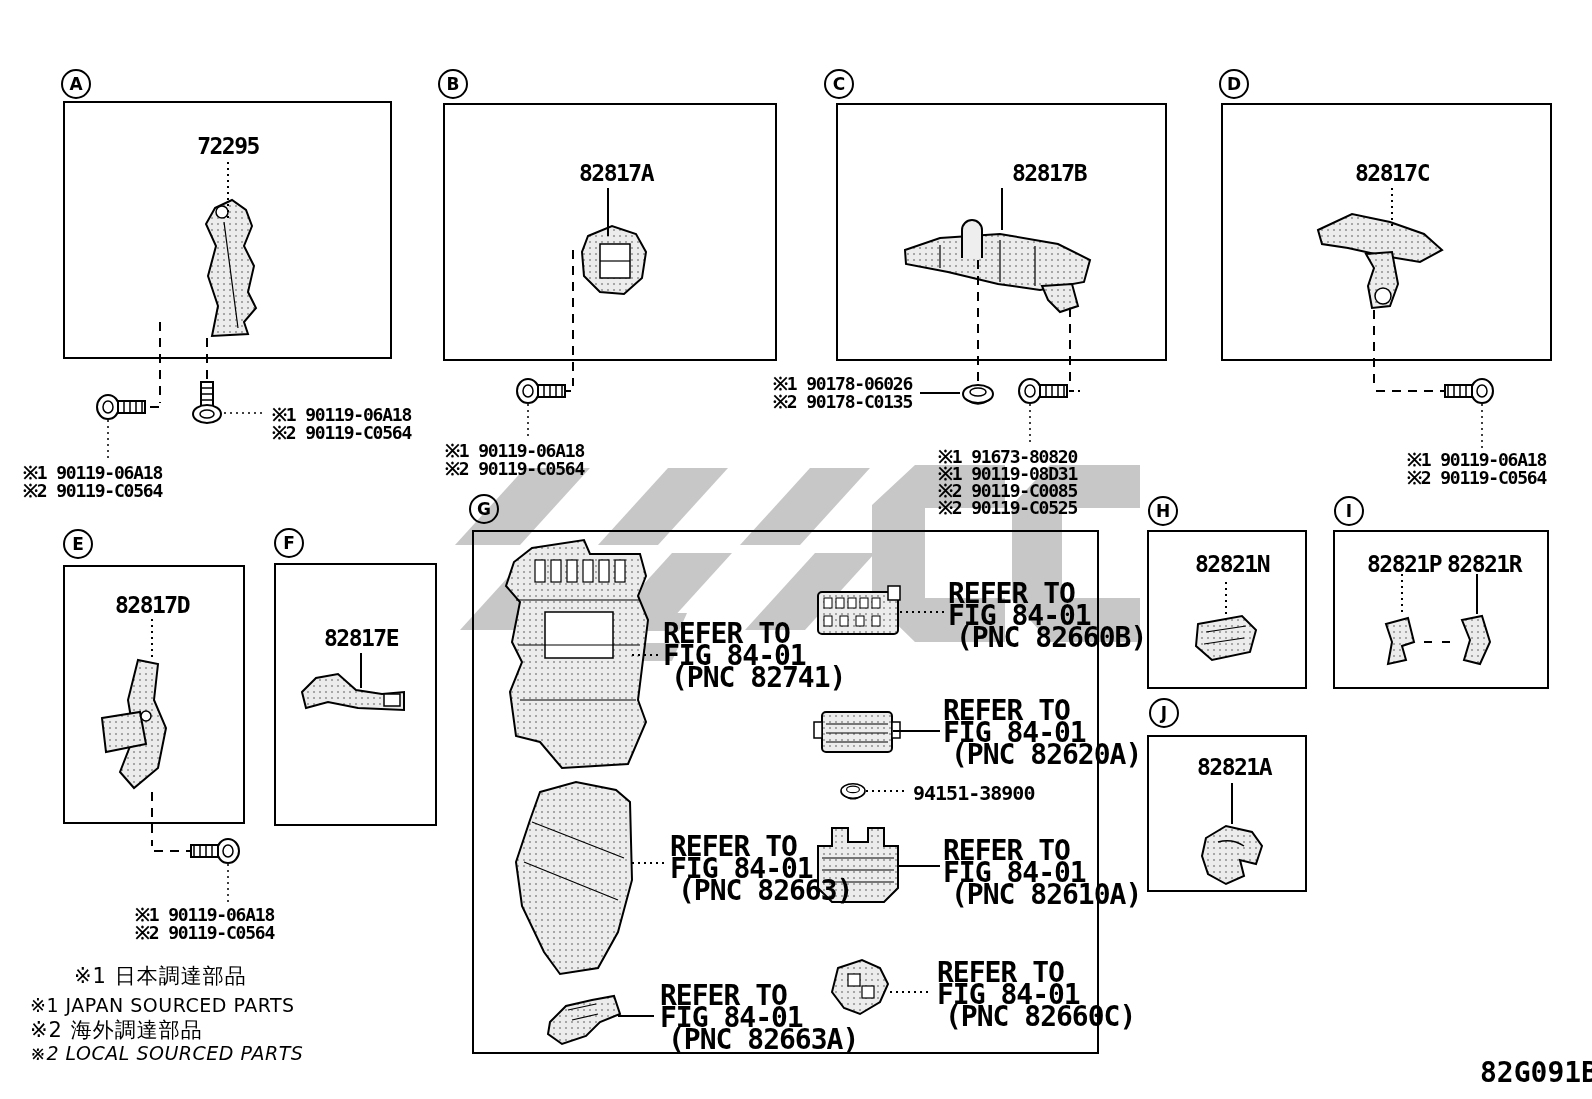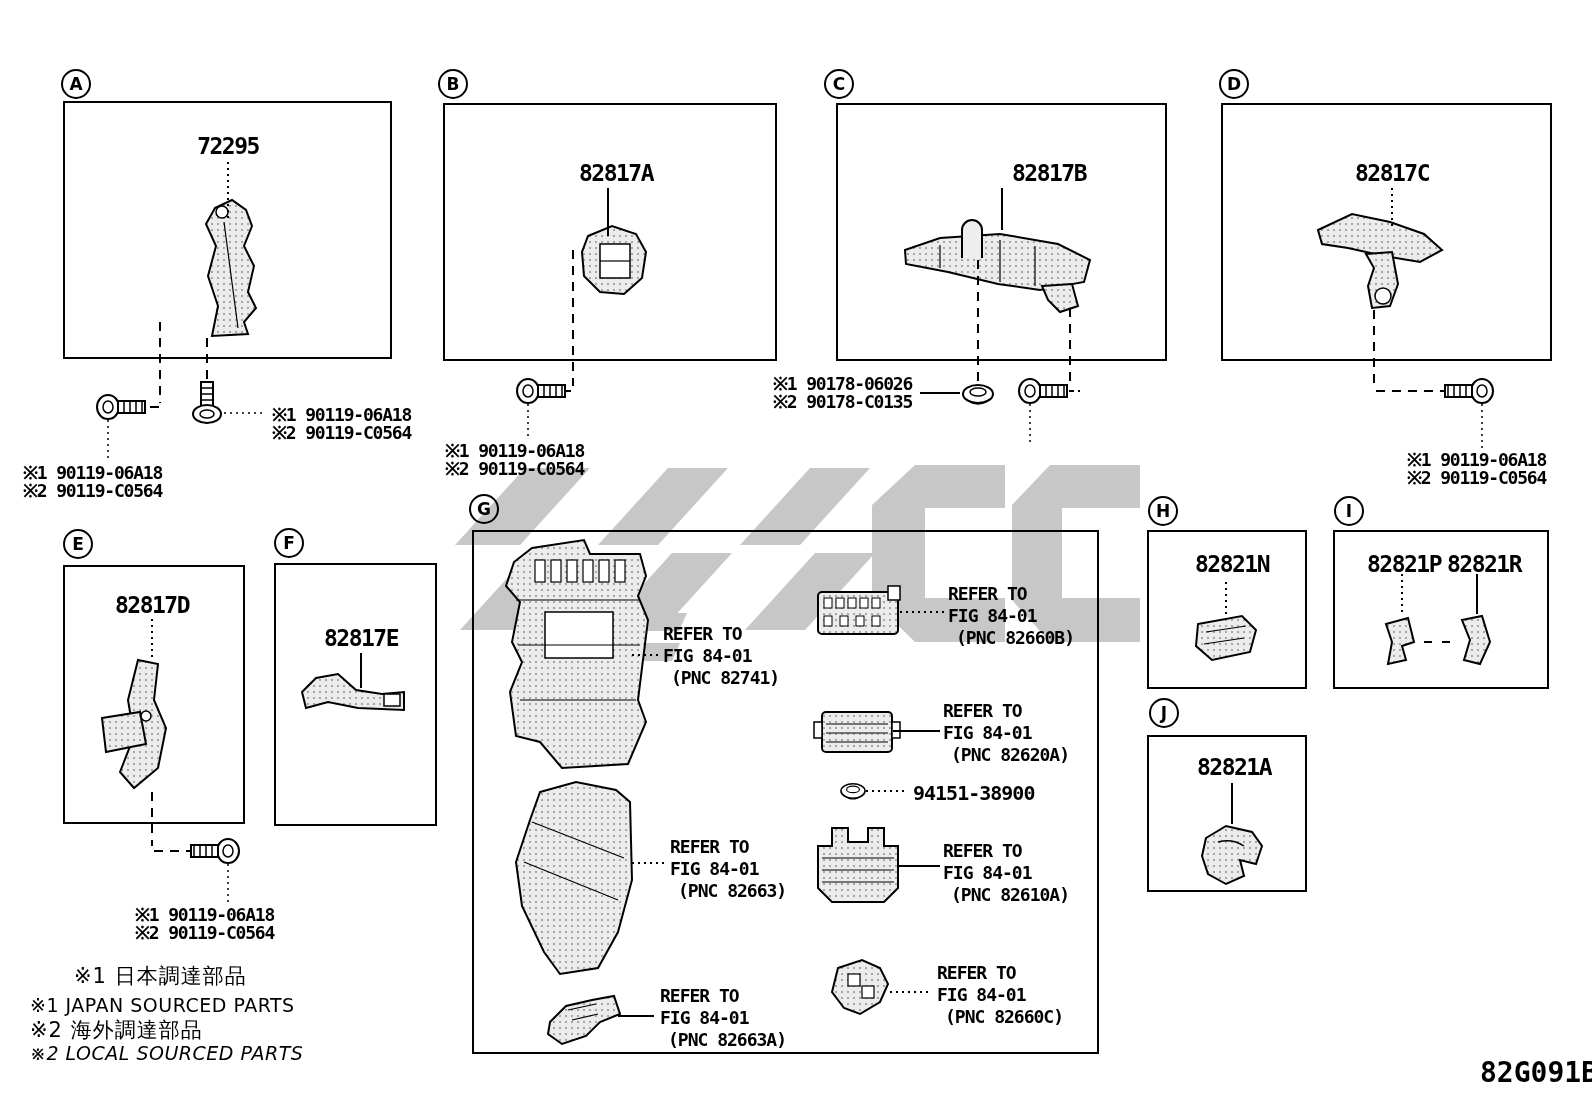--- a/index.html
+++ b/index.html
@@ -9,21 +9,21 @@
   .box{position:absolute;border:2px solid #000;background:transparent;}
   .circle{position:absolute;width:26px;height:26px;border:2px solid #000;border-radius:50%;
           text-align:center;line-height:26px;font-size:17px;font-weight:bold;
           font-family:"DejaVu Sans","Liberation Sans",sans-serif;background:transparent;}
   .pn{position:absolute;font-weight:bold;font-size:23px;letter-spacing:-1.5px;
       white-space:nowrap;transform:translateX(-50%);}
   .fl{position:absolute;font-weight:bold;font-size:18px;letter-spacing:-1.2px;
       line-height:18px;white-space:nowrap;}
   .fl div{height:18px;}
   .fl4 div{height:17px;line-height:17px;}
-  .ref{position:absolute;font-weight:bold;font-size:18px;letter-spacing:-1px;
+  .ref{position:absolute;font-weight:bold;font-size:28px;letter-spacing:-1px;
        line-height:22px;white-space:nowrap;}
   .ref .pnc{padding-left:8px;}
   .oneline{position:absolute;font-weight:bold;font-size:20px;letter-spacing:-1px;white-space:nowrap;}
   .legend-jp{position:absolute;font-family:"DejaVu Sans","Liberation Sans",sans-serif;
              font-size:21px;white-space:nowrap;letter-spacing:1px;}
   .legend-en{position:absolute;font-family:"DejaVu Sans","Liberation Sans",sans-serif;
              font-size:19px;white-space:nowrap;letter-spacing:0.5px;}
   .code{position:absolute;font-weight:bold;font-size:28px;white-space:nowrap;}
 </style>
 </head>
@@ -268,20 +268,26 @@
     <div>※2 90119-C0564</div>
   </div>
   <div class="fl" style="left:445px;top:442px;">
     <div>※1 90119-06A18</div>
     <div>※2 90119-C0564</div>
   </div>
   <div class="fl" style="left:773px;top:375px;">
     <div>※1 90178-06026</div>
     <div>※2 90178-C0135</div>
   </div>
+  <div class="fl fl4" style="left:938px;top:448px;">
+    <div>※1 91673-80820</div>
+    <div>※1 90119-08D31</div>
+    <div>※2 90119-C0085</div>
+    <div>※2 90119-C0525</div>
+  </div>
   <div class="fl" style="left:1407px;top:451px;">
     <div>※1 90119-06A18</div>
     <div>※2 90119-C0564</div>
   </div>
   <div class="fl" style="left:135px;top:906px;">
     <div>※1 90119-06A18</div>
     <div>※2 90119-C0564</div>
   </div>
 
   <div class="ref" style="left:663px;top:623px;">

